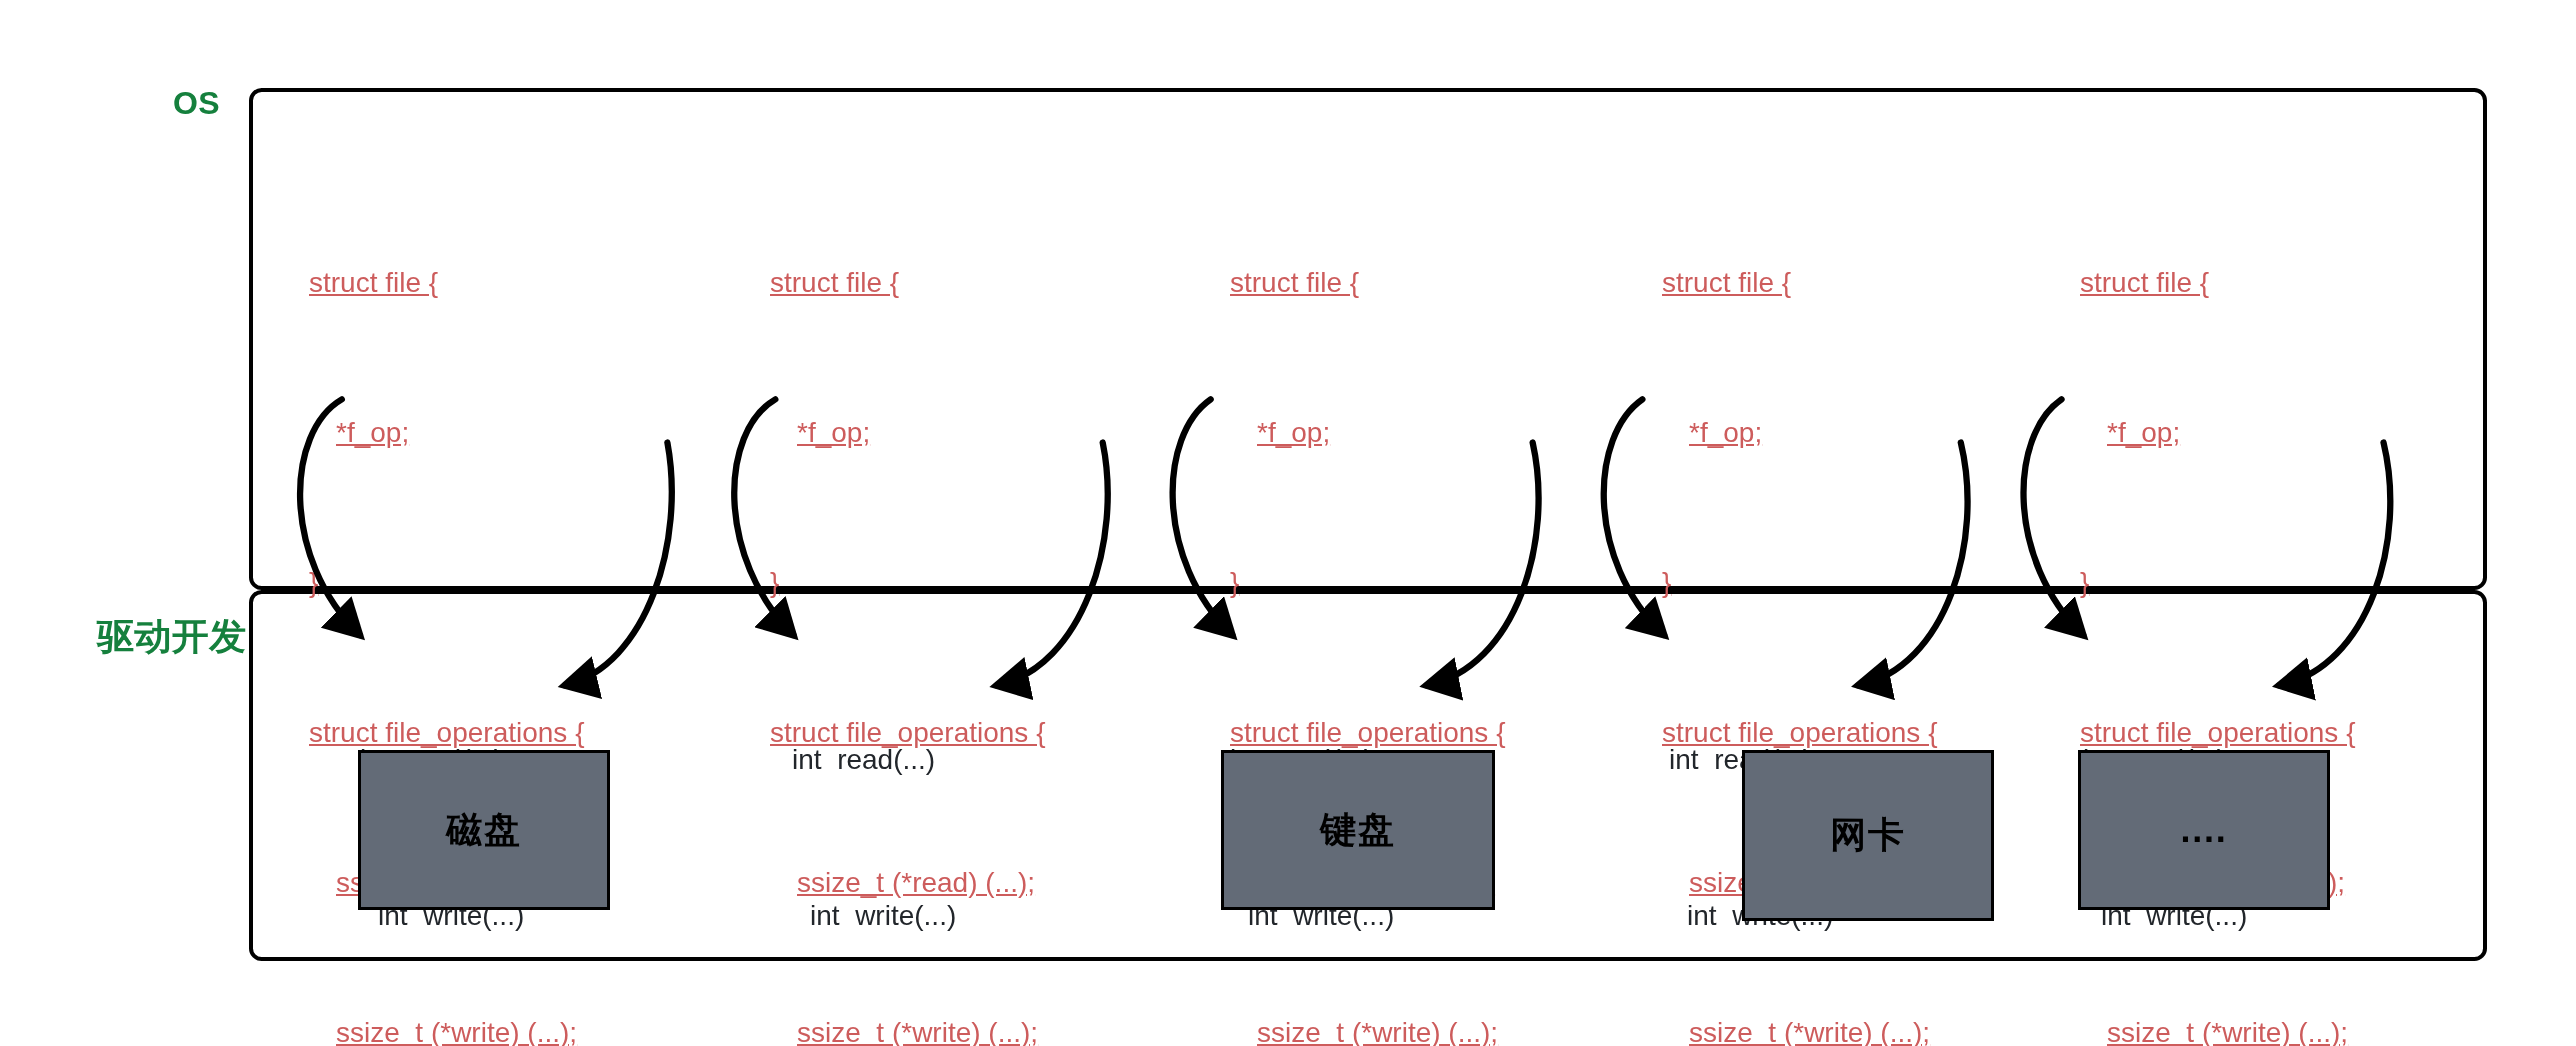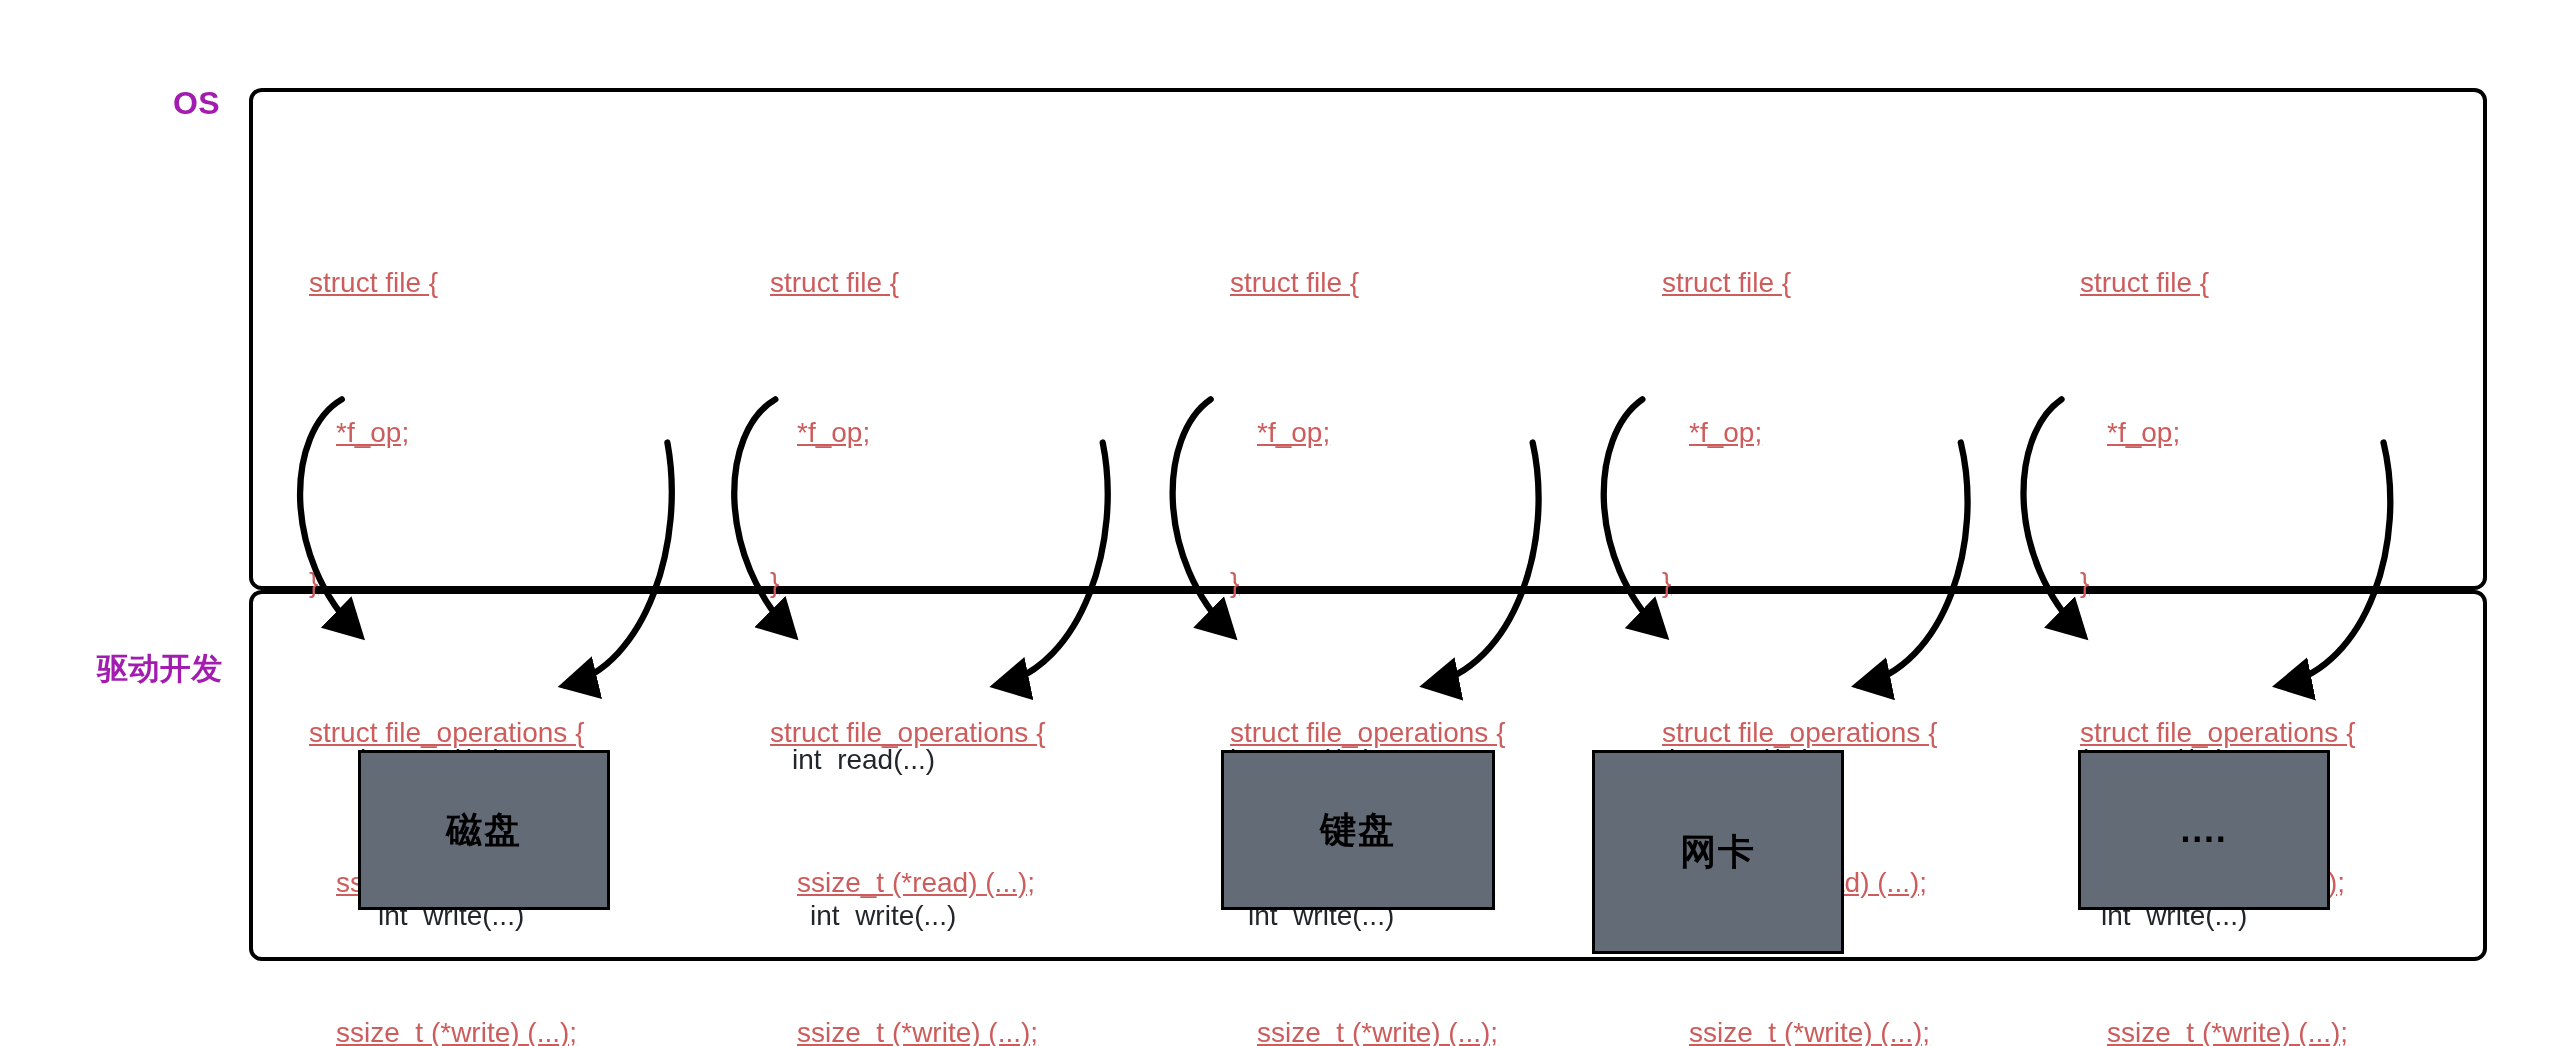--- a/index.html
+++ b/index.html
@@ -15,33 +15,33 @@
     width: 2576px;
     height: 1047px;
     background: #ffffff;
     overflow: hidden;
   }
 
   
   .side-label {
     position: absolute;
     font-weight: bold;
-    color: #a21caf;
+    color: #15803d;
     white-space: nowrap;
     letter-spacing: 0.4px;
   }
   #label-os {
     left: 173px;
     top: 85px;
     font-size: 32px;
   }
   #label-driver {
     left: 97px;
-    top: 648px;
-    font-size: 31px;
+    top: 612px;
+    font-size: 37px;
   }
 
   
   .panel {
     position: absolute;
     background: #ffffff;
     border: 4.5px solid #000000;
     border-radius: 12.6px;
     box-sizing: border-box;
   }
@@ -189,21 +189,21 @@
     <span class="ln">int  read(...)</span>
     <span class="ln w">int  write(...)</span>
   </div>
 
   <div class="device" style="left:358px;  top:750px; width:252px; height:160px;">
     <span>磁盘</span>
   </div>
   <div class="device" style="left:1221px; top:750px; width:274px; height:160px;">
     <span>键盘</span>
   </div>
-  <div class="device" style="left:1592px; top:750px; width:252px; height:204px;">
+  <div class="device" style="left:1742px; top:750px; width:252px; height:171px;">
     <span>网卡</span>
   </div>
   <div class="device" style="left:2078px; top:750px; width:252px; height:160px;">
     <span>....</span>
   </div>
 
   <svg id="arrows" viewBox="0 0 2864 1164">
     <defs>
       <marker id="ah" viewBox="0 0 12 12" refX="9" refY="6" markerWidth="7" markerHeight="7" orient="auto-start-reverse">
         <path d="M 0 0 L 11 6 L 0 12 z" fill="#000000"></path>

